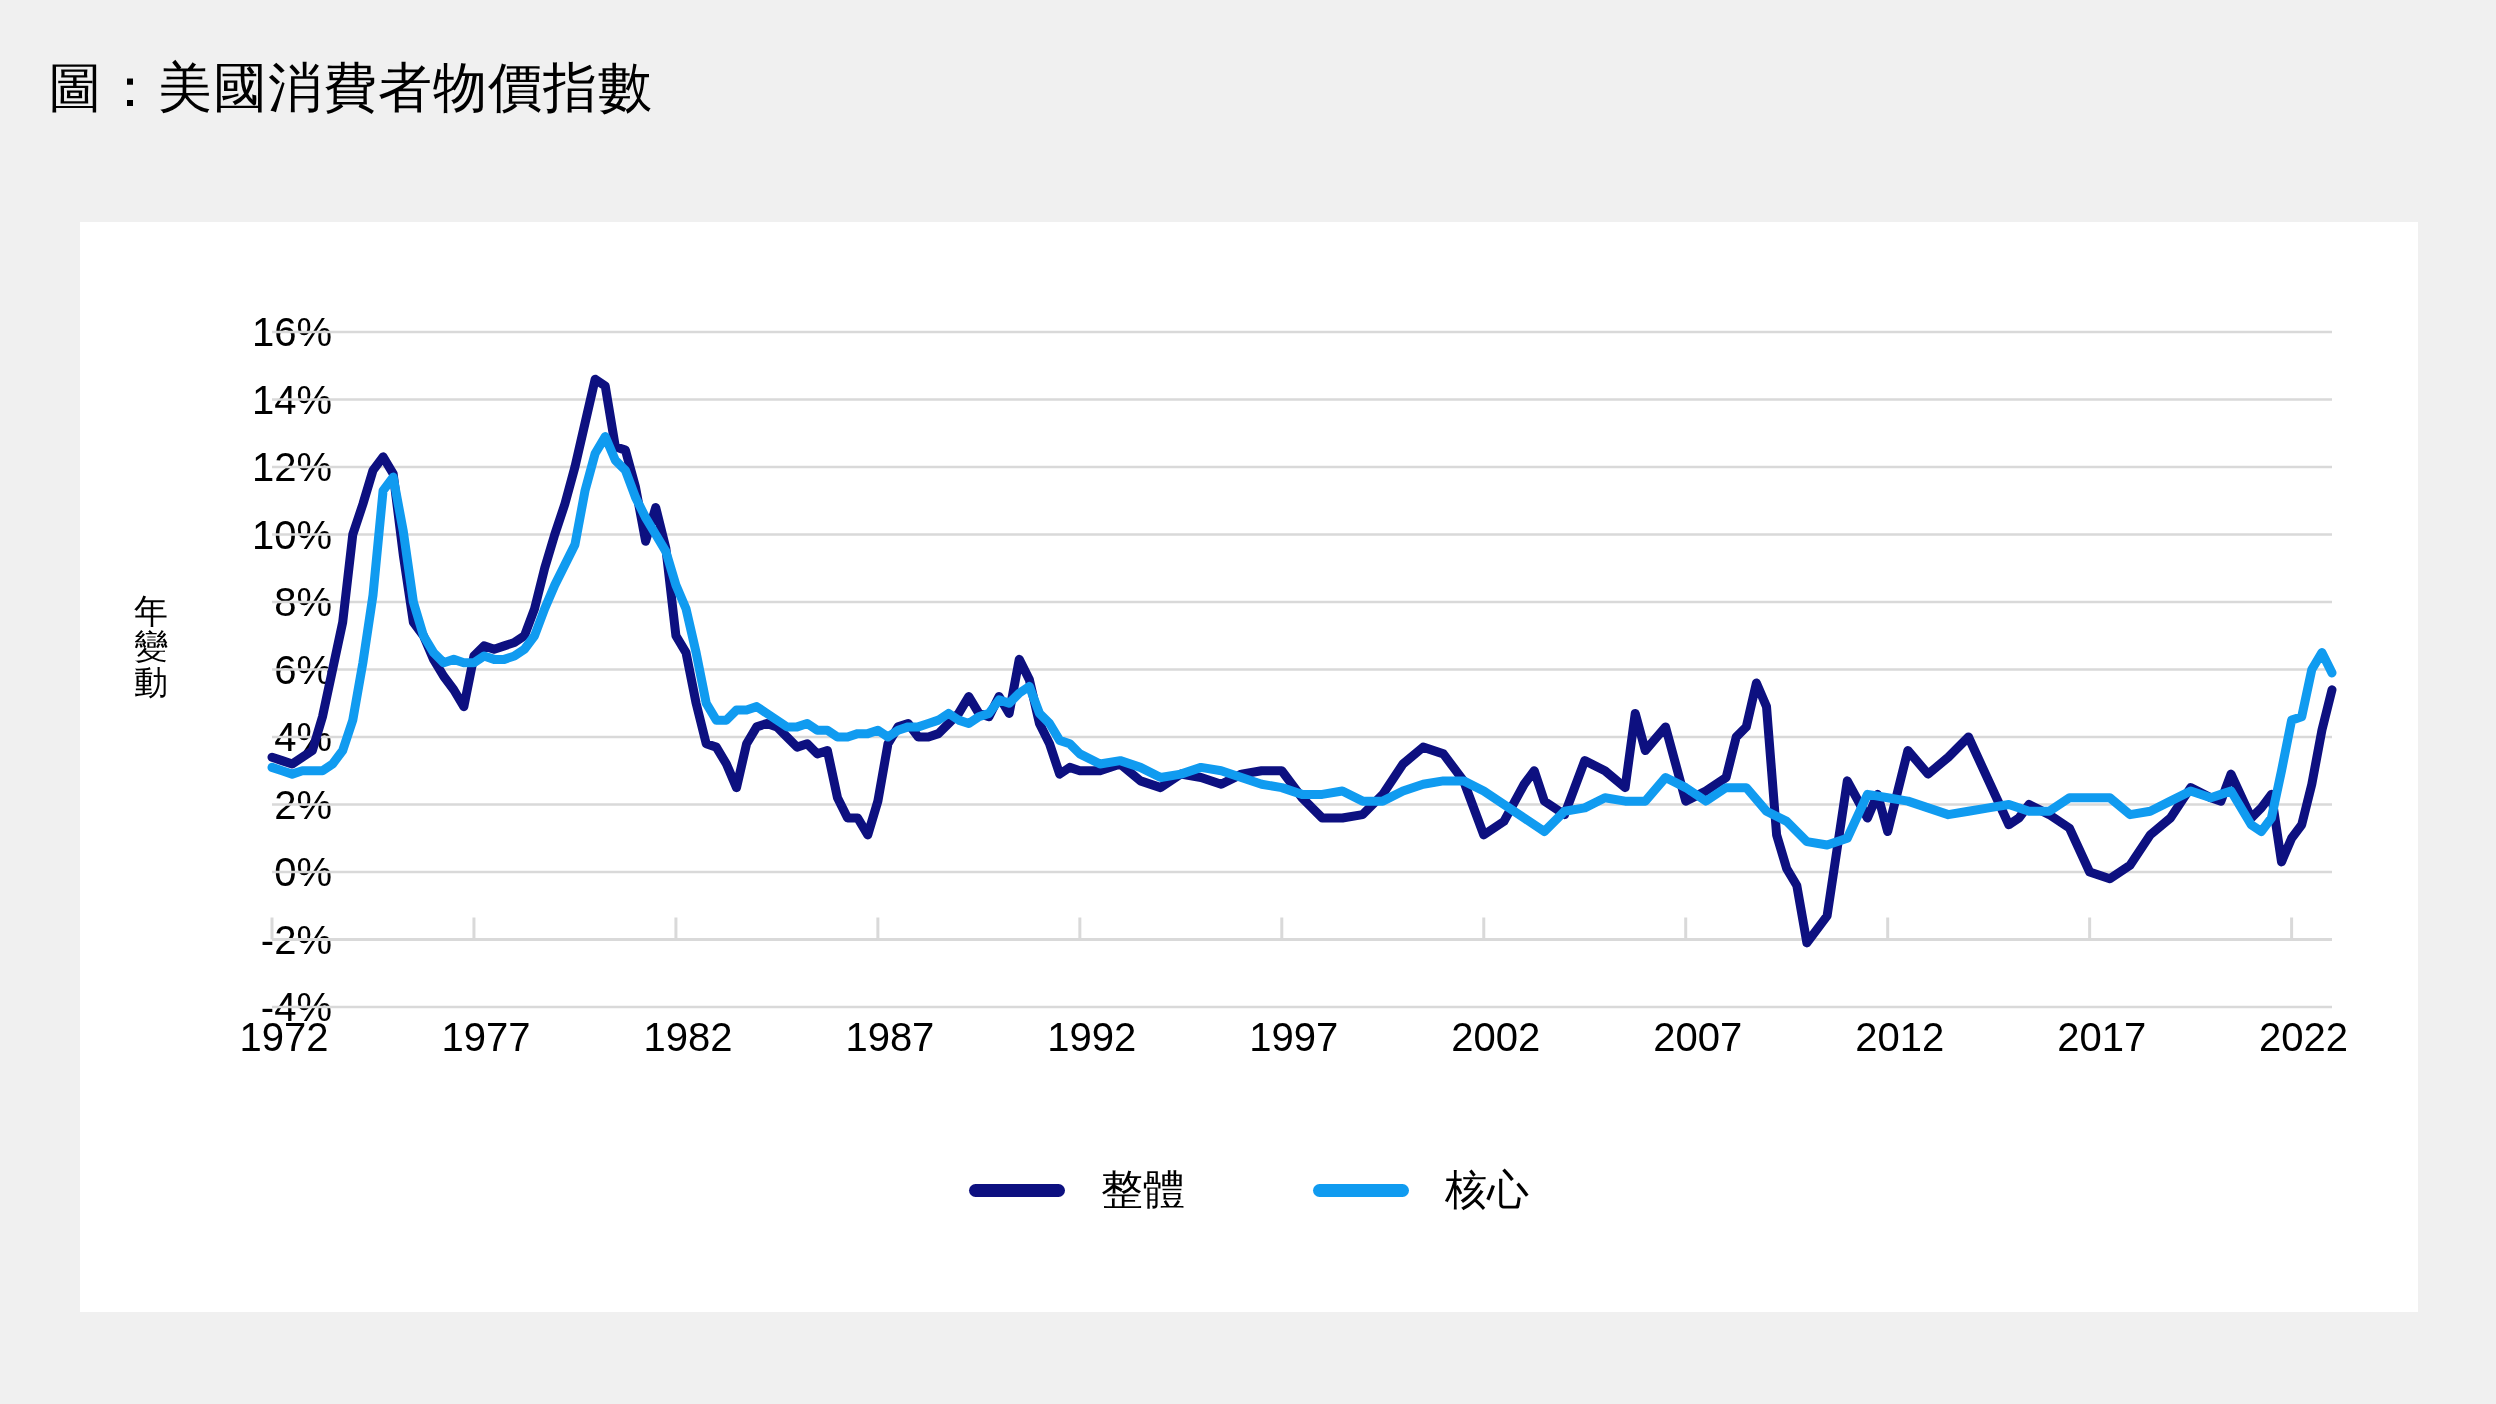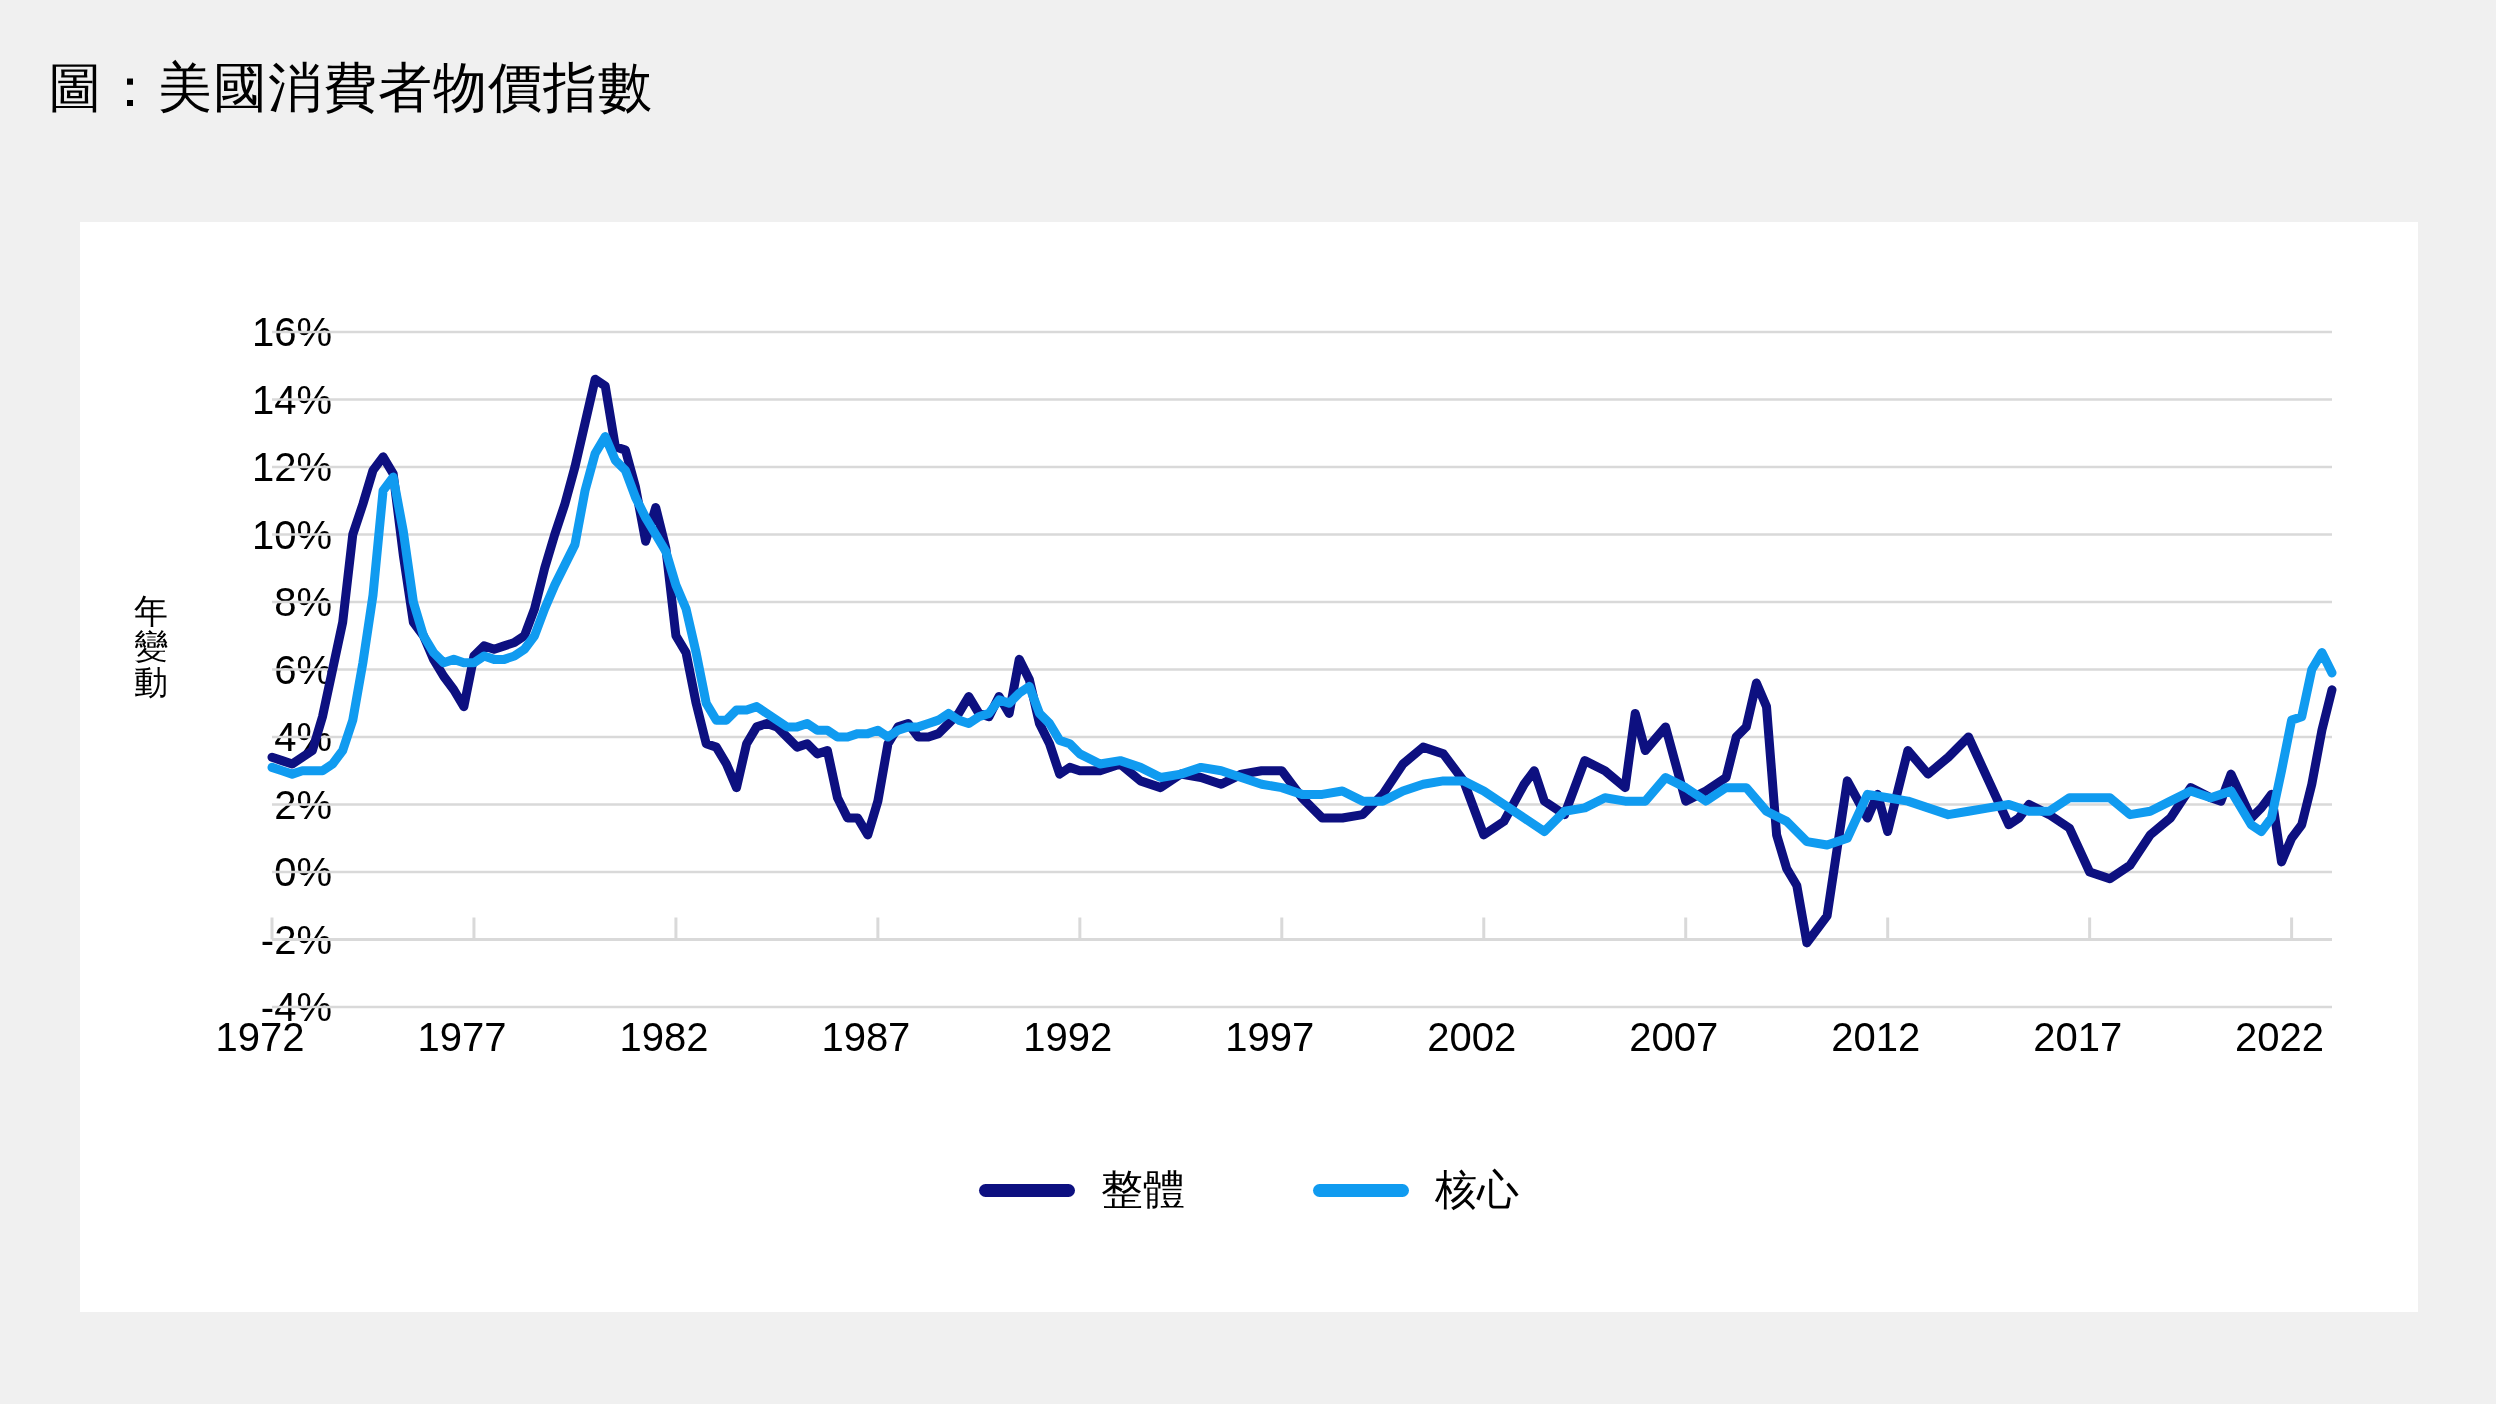--- a/index.html
+++ b/index.html
@@ -79,21 +79,21 @@
   }
   .plot-svg {
     display: block;
     width: 100%;
     height: 100%;
     overflow: visible;
   }
   
   .x-labels {
     position: absolute;
-    left: 180px;
+    left: 204px;
     top: 793px;
     width: 2060px;
     height: 60px;
   }
   .x-label {
     position: absolute;
     top: 0;
     font-size: 40px;
     color: #000000;
     white-space: nowrap;
@@ -106,21 +106,21 @@
     top: 940px;
     width: 2338px;
     display: flex;
     justify-content: center;
     align-items: center;
     gap: 128px;
   }
   .legend-item {
     display: flex;
     align-items: center;
-    gap: 26px;
+    gap: 36px;
   }
   .legend-swatch {
     display: block;
     width: 96px;
     height: 13px;
     border-radius: 7px;
   }
   .legend-label {
     font-size: 42px;
     color: #000000;

